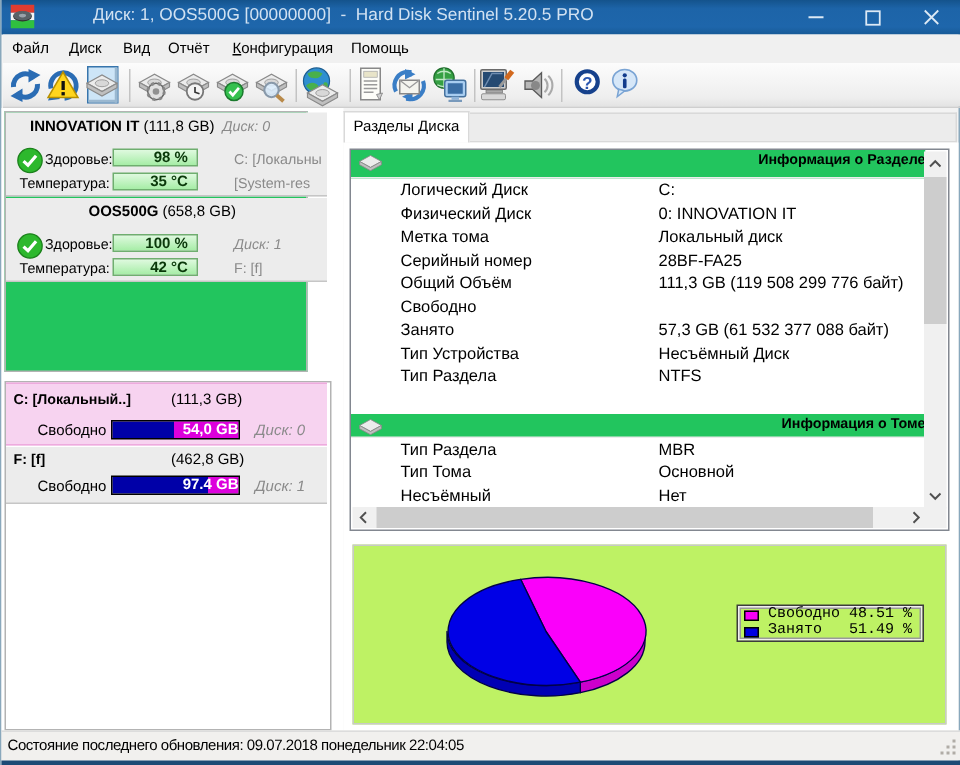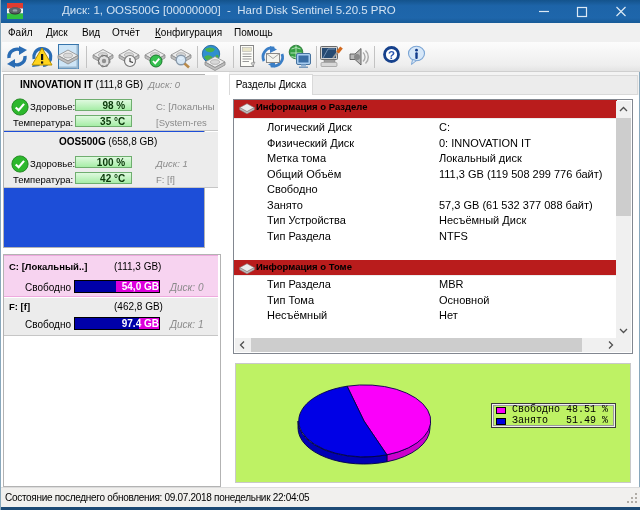--- a/index.html
+++ b/index.html
@@ -17,40 +17,40 @@
 
 #menubar { position:absolute; left:1px; top:23px; width:638px; height:19px; background:#f0f0f0; font-size:10px; }
 #menubar span { position:absolute; top:4px; }
 
 
 #toolbar { position:absolute; left:1px; top:42px; width:638px; height:30px;
   background:linear-gradient(#fcfcfc, #eeeeee 80%, #e3e3e3); border-bottom:1px solid #cfcfcf; }
 .tsep { position:absolute; top:4px; width:1px; height:22px; background:#c3c3c3; }
 
 
-#pane1 { position:absolute; left:2px; top:74px; width:202px; height:174px; background:#1d4ed8; border:1px solid #b3b3b3; }
+#pane1 { position:absolute; left:2px; top:74px; width:202px; height:174px; background:#22c55e; border:1px solid #b3b3b3; }
 #pane2 { position:absolute; left:2px; top:254px; width:218px; height:233px; background:#fff; border:1px solid #b3b3b3; }
 
 .dentry { position:absolute; left:0; width:214px; background:#ececec; font-size:9.5px; }
 .dentry div { position:absolute; white-space:pre; }
 .dtitle { font-weight:bold; font-size:10px; }
 .gray { color:#8a8a8a; }
 .it { font-style:italic; }
 
 .hbar { position:absolute; height:12px; border:1px solid #6fae6f; background:linear-gradient(#dff9df, #a6eda6); text-align:right; font-size:10px; font-weight:bold; color:#0a380a; line-height:11px; padding-right:3px; }
 .okicon { position:absolute; width:18px; height:18px; }
 .fbar { position:absolute; height:13px; border:1px solid #000; color:#fff; font-weight:bold; font-size:10px; text-align:right; line-height:12px; }
 
 
 #tabstrip { position:absolute; left:228px; top:74px; width:410px; height:21px; }
 #tab1 { position:absolute; left:0; top:0; width:84px; height:21px; background:#fff; border:1px solid #d9d9d9; border-bottom:none; text-align:center; padding-top:4px; font-size:10px; z-index:2; }
 #tabrest { position:absolute; left:84px; top:1px; width:325px; height:20px; background:#ececec; border:1px solid #d9d9d9; border-left:none; }
 #rcontent { position:absolute; left:228px; top:95px; width:410px; height:392px; background:#fff; }
 #listbox { position:absolute; left:232px; top:99px; width:400px; height:255px; background:#fff; border:1px solid #828790; font-size:11px; }
-.lhead { position:relative; height:16px; background:#b91c1c; border-bottom:1px solid #ececec; padding-left:22px; font-size:9.5px; font-weight:bold; line-height:13px; white-space:pre; }
+.lhead { position:relative; height:16px; background:#22c55e; border-bottom:1px solid #ececec; padding-left:22px; font-size:9.5px; font-weight:bold; line-height:13px; white-space:pre;text-align:right; }
 .lrow { position:relative; height:15.5px; white-space:pre; }
 .lrow .lab { position:absolute; left:33px; top:2px; }
 .lrow .val { position:absolute; left:205px; top:2px; }
 
 
 #vsb { position:absolute; right:1px; top:1px; width:15px; height:238px; background:#f0f0f0; }
 #hsb { position:absolute; left:1px; bottom:1px; width:383px; height:14px; background:#f0f0f0; }
 
 
 #piepanel { position:absolute; left:234px; top:363px; width:396px; height:120px; background:#bef264; border:1px solid #c9c9c9; }
@@ -265,20 +265,21 @@
 <div id="rcontent"></div>
 <div id="listbox">
   <div style="position:absolute; left:0; top:0; width:383px; height:239px; overflow:hidden;">
     <div class="lhead" style="height:19px;"><svg style="position:absolute;left:5px;top:2px;" width="16" height="12" viewBox="0 0 22 15">
             <polygon points="1,7 11,1.5 21,7 11,12.5" fill="#ececec" stroke="#8a8a8a" stroke-width="0.8"></polygon>
             <path d="M1 7 L1 10 L11 15.5 L21 10 L21 7 L11 12.5 Z" fill="#bfbfbf" stroke="#8a8a8a" stroke-width="0.8"></path>
           </svg>Информация о Разделе</div>
     <div class="lrow"><span class="lab">Логический Диск</span><span class="val">C:</span></div>
     <div class="lrow"><span class="lab">Физический Диск</span><span class="val">0: INNOVATION IT</span></div>
     <div class="lrow"><span class="lab">Метка тома</span><span class="val">Локальный диск</span></div>
+    <div class="lrow"><span class="lab">Серийный номер</span><span class="val">28BF-FA25</span></div>
     <div class="lrow"><span class="lab">Общий Объём</span><span class="val">111,3 GB (119 508 299 776 байт)</span></div>
     <div class="lrow"><span class="lab">Свободно</span></div>
     <div class="lrow"><span class="lab">Занято</span><span class="val">57,3 GB (61 532 377 088 байт)</span></div>
     <div class="lrow"><span class="lab">Тип Устройства</span><span class="val">Несъёмный Диск</span></div>
     <div class="lrow"><span class="lab">Тип Раздела</span><span class="val">NTFS</span></div>
     <div style="height:17px;"></div>
     <div class="lhead"><svg style="position:absolute;left:5px;top:2px;" width="16" height="12" viewBox="0 0 22 15">
             <polygon points="1,7 11,1.5 21,7 11,12.5" fill="#ececec" stroke="#8a8a8a" stroke-width="0.8"></polygon>
             <path d="M1 7 L1 10 L11 15.5 L21 10 L21 7 L11 12.5 Z" fill="#bfbfbf" stroke="#8a8a8a" stroke-width="0.8"></path>
           </svg>Информация о Томе</div>

